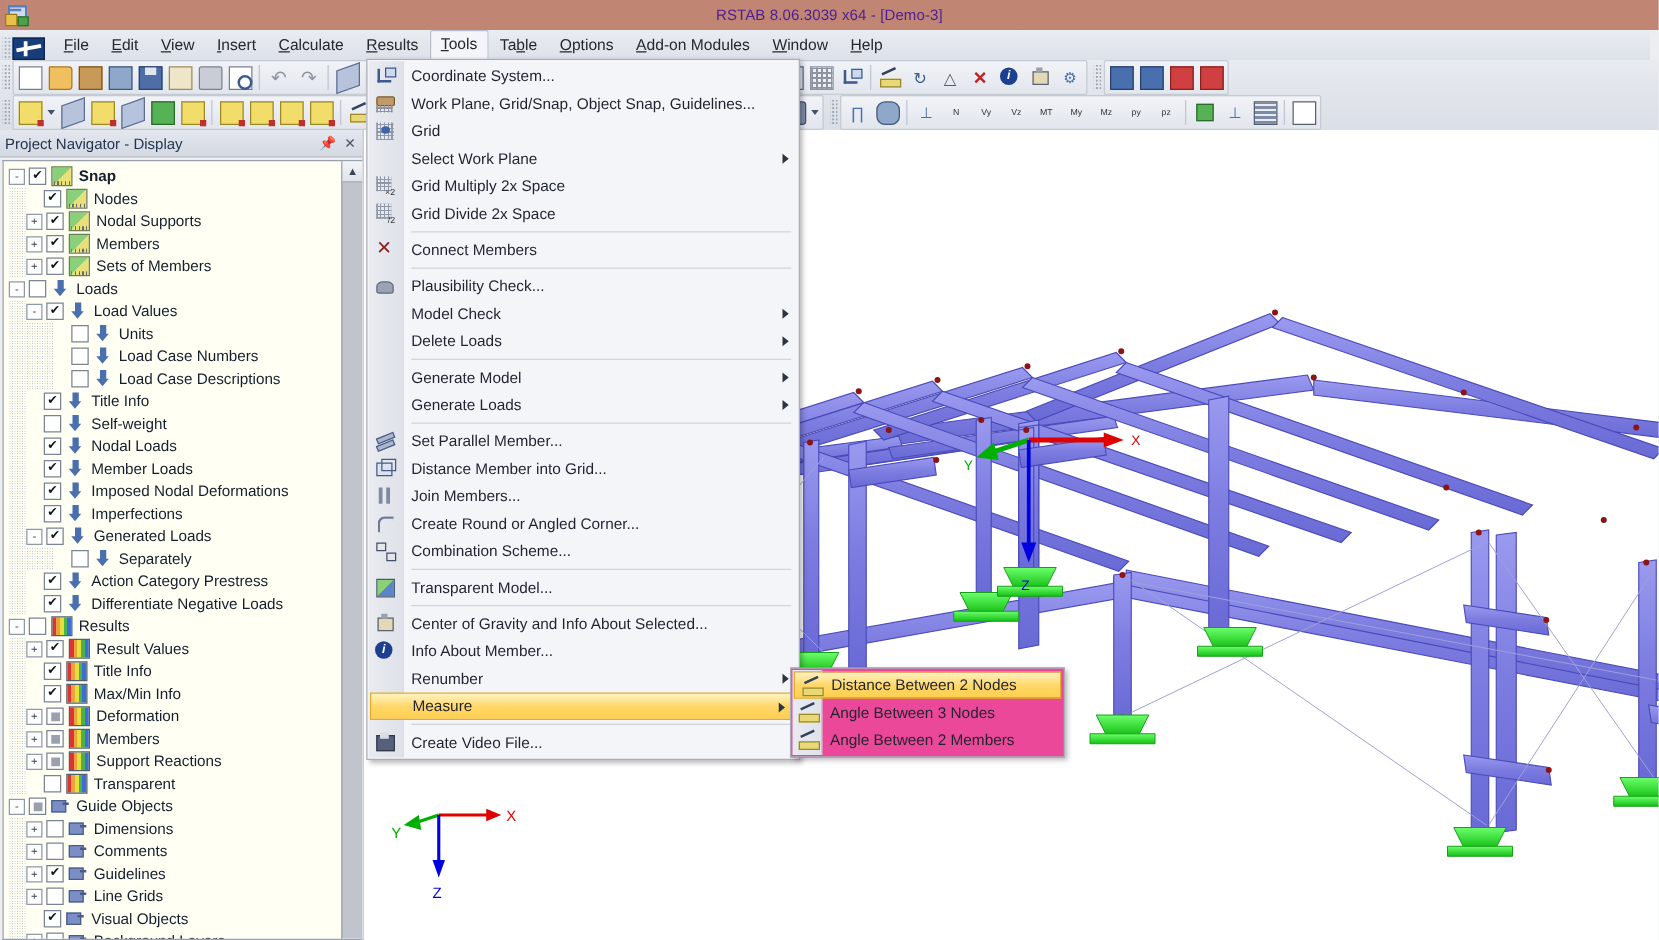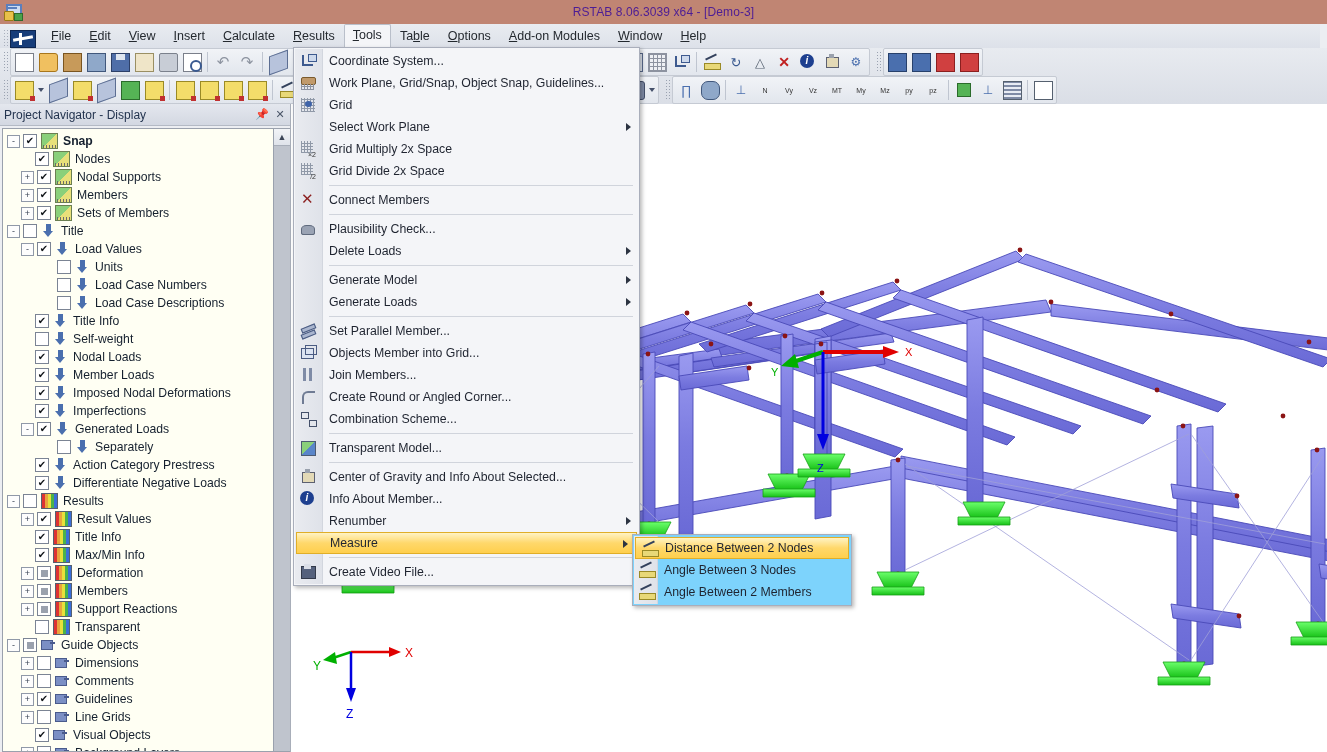--- a/index.html
+++ b/index.html
@@ -212,21 +212,21 @@
   .dd-item .dd-ic {
     position:absolute; left:6px; top:3px; width:16px; height:16px;
   }
   .dd-arrow { position:absolute; right:8px; top:7px;
     border-top:4px solid transparent; border-bottom:4px solid transparent;
     border-left:5px solid #2c3442; }
   .dd-sep { height:1px; background:#d0d4dc; margin:3px 6px 3px 35px; position:relative; z-index:2;}
 
   .submenu {
     position:absolute; left:632px; top:534px; width:218px;
-    background:#7dd3fc; border:1px solid #a9aebb;
+    background:#ec4899; border:1px solid #a9aebb;
     box-shadow: 2px 2px 4px rgba(0,0,0,.28); z-index:90; padding:2px 0;
   }
   .submenu .dd-gutter { width:23px; }
   .submenu .dd-item { padding-left:31px; }
   .submenu .dd-item.hl { padding-left:29px; }
 
   
   .mi { width:16px; height:16px; position:relative; display:block; }
   .mi-coord:before{content:"";position:absolute;left:2px;top:2px;width:9px;height:9px;border-left:2px solid #3d5a8f;border-bottom:2px solid #3d5a8f;}
   .mi-coord:after{content:"";position:absolute;left:8px;top:1px;width:7px;height:6px;background:#cdd9ec;border:1px solid #3d5a8f;}
@@ -577,21 +577,21 @@
             <div class="tdots" style="width: 14px;"></div>
             <div class="texp">+</div>
             <div class="tchk">✔</div>
             <div class="ticon model"></div>
             <span class="tlabel">Sets of Members</span>
           </div>
           <div class="trow">
             <div class="texp">-</div>
             <div class="tchk"></div>
             <div class="ticon load"></div>
-            <span class="tlabel">Title</span>
+            <span class="tlabel">Loads</span>
           </div>
           <div class="trow">
             <div class="tdots" style="width: 14px;"></div>
             <div class="texp">-</div>
             <div class="tchk">✔</div>
             <div class="ticon load"></div>
             <span class="tlabel">Load Values</span>
           </div>
           <div class="trow">
             <div class="tdots" style="width: 14px;"></div>
@@ -1029,40 +1029,44 @@
         <div class="dd-item">
           <span class="dd-ic mi mi-conn"></span>
           <span>Connect Members</span>
         </div>
         <div class="dd-sep"></div>
         <div class="dd-item">
           <span class="dd-ic mi mi-plaus"></span>
           <span>Plausibility Check...</span>
         </div>
         <div class="dd-item">
+          <span>Model Check</span>
+          <span class="dd-arrow"></span>
+        </div>
+        <div class="dd-item">
           <span>Delete Loads</span>
           <span class="dd-arrow"></span>
         </div>
         <div class="dd-sep"></div>
         <div class="dd-item">
           <span>Generate Model</span>
           <span class="dd-arrow"></span>
         </div>
         <div class="dd-item">
           <span>Generate Loads</span>
           <span class="dd-arrow"></span>
         </div>
         <div class="dd-sep"></div>
         <div class="dd-item">
           <span class="dd-ic mi mi-sp"></span>
           <span>Set Parallel Member...</span>
         </div>
         <div class="dd-item">
           <span class="dd-ic mi mi-ext"></span>
-          <span>Objects Member into Grid...</span>
+          <span>Distance Member into Grid...</span>
         </div>
         <div class="dd-item">
           <span class="dd-ic mi mi-join"></span>
           <span>Join Members...</span>
         </div>
         <div class="dd-item">
           <span class="dd-ic mi mi-corner"></span>
           <span>Create Round or Angled Corner...</span>
         </div>
         <div class="dd-item">

